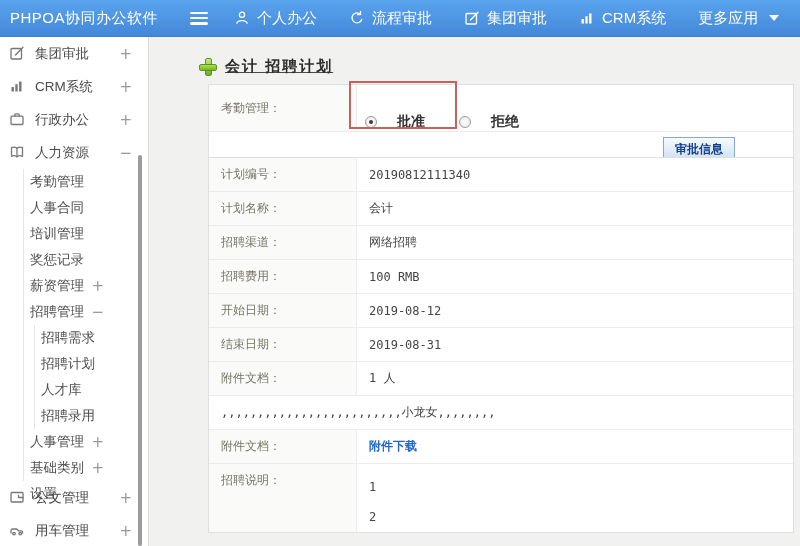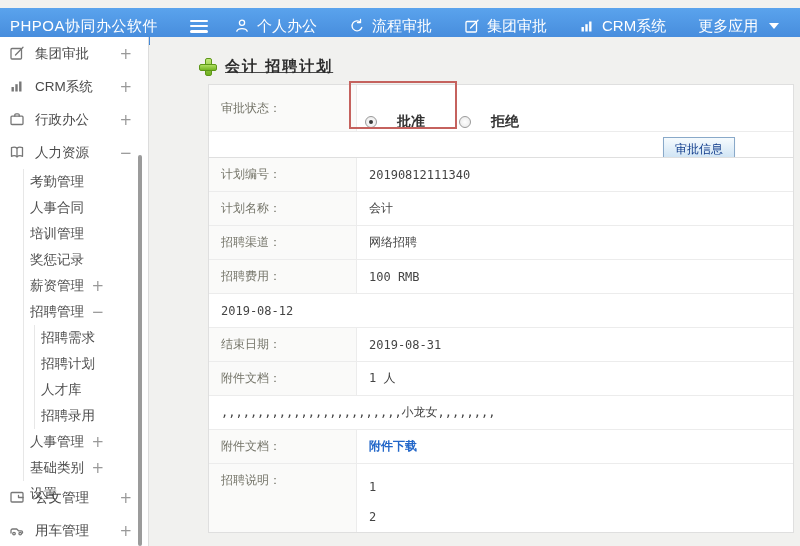--- a/index.html
+++ b/index.html
@@ -4,21 +4,21 @@
 <style>
   * { margin:0; padding:0; box-sizing:border-box; }
   html,body { width:800px; height:546px; }
   body {
     position:relative; overflow:hidden;
     font-family:"Liberation Sans","DejaVu Sans",sans-serif;
     background:#f1f1ef; color:#4a4a4a;
   }
   
   .topbar {
-    position:absolute; left:0; top:8px; width:800px; height:37px;
+    position:absolute; left:0; top:0; width:800px; height:37px;
     background:linear-gradient(#5aa3ed,#4388d9);
     border-bottom:1px solid #3c7fc6;
     display:flex; align-items:center; color:#fff;
   }
   .logo { font-size:15px; padding-left:10px; width:190px; letter-spacing:.5px; }
   .hamburger { width:18px; height:13px; display:flex; flex-direction:column; justify-content:space-between; cursor:pointer; margin-right:26px; }
   .hamburger i { display:block; height:2.5px; background:#fff; border-radius:2px; }
   .nav { display:flex; align-items:center; gap:32px; }
   .nav-item { display:flex; align-items:center; gap:7px; font-size:15px; cursor:pointer; white-space:nowrap; }
   .nav-item svg { display:block; }
@@ -58,21 +58,21 @@
   }
   .cell-value {
     flex:1; display:flex; align-items:center; padding-left:12px;
     font-size:12px; color:#444; font-family:"DejaVu Sans Mono","Liberation Mono",monospace;
   }
   .row-tall { min-height:66px; }
   .row-tall .cell-label, .row-tall .cell-value { align-items:flex-start; padding-top:8px; }
   .multiline { white-space:pre-line; line-height:30px; padding-top:2px; }
   .btn-row { display:flex; justify-content:flex-end; align-items:center; min-height:34px; padding-right:58px; }
   .btn {
-    font-size:12px; font-weight:normal; color:#123d8c; cursor:pointer;
+    font-size:12px; font-weight:bold; color:#123d8c; cursor:pointer;
     background:linear-gradient(#f6fbfe,#c9e0f2); border:1px solid #89a9c9; border-radius:0;
     padding:3px 11px; box-shadow:0 1px 1px rgba(0,0,0,.08);
   }
   .radios { display:flex; align-items:center; gap:20px; padding-left:8px;
     font-family:"Liberation Sans","DejaVu Sans",sans-serif; color:#333; font-size:14px; font-weight:bold;margin-top:28px; }
   .radio { width:12px; height:12px; border-radius:50%; border:1px solid #9a9a9a;
     background:radial-gradient(#fff,#e6e6e6); display:inline-block; position:relative; cursor:pointer; flex:none; }
   .radio.checked::after { content:""; position:absolute; left:3px; top:3px; width:4px; height:4px;
     border-radius:50%; background:#3a3a3a; }
   .radio-label { margin-right:14px; }
@@ -252,21 +252,21 @@
 
 <div class="main">
 
   <div class="page-title">
     <span class="plus-icon"></span>
     <span class="txt">会计 招聘计划</span>
   </div>
 
   <div class="box box1">
     <div class="row">
-      <div class="cell-label">审批状态：</div>
+      <div class="cell-label">考勤管理：</div>
       <div class="cell-value radios">
         <span class="radio checked"></span>
         <span class="radio-label">批准</span>
         <span class="radio"></span>
         <span class="radio-label">拒绝</span>
       </div>
     </div>
     <div class="row btn-row">
       <button class="btn">审批信息</button>
     </div>
@@ -283,20 +283,21 @@
     </div>
     <div class="row">
       <div class="cell-label">招聘渠道：</div>
       <div class="cell-value">网络招聘</div>
     </div>
     <div class="row">
       <div class="cell-label">招聘费用：</div>
       <div class="cell-value">100 RMB</div>
     </div>
     <div class="row">
+      <div class="cell-label">开始日期：</div>
       <div class="cell-value">2019-08-12</div>
     </div>
     <div class="row">
       <div class="cell-label">结束日期：</div>
       <div class="cell-value">2019-08-31</div>
     </div>
     <div class="row">
       <div class="cell-label">附件文档：</div>
       <div class="cell-value">1 人</div>
     </div>

